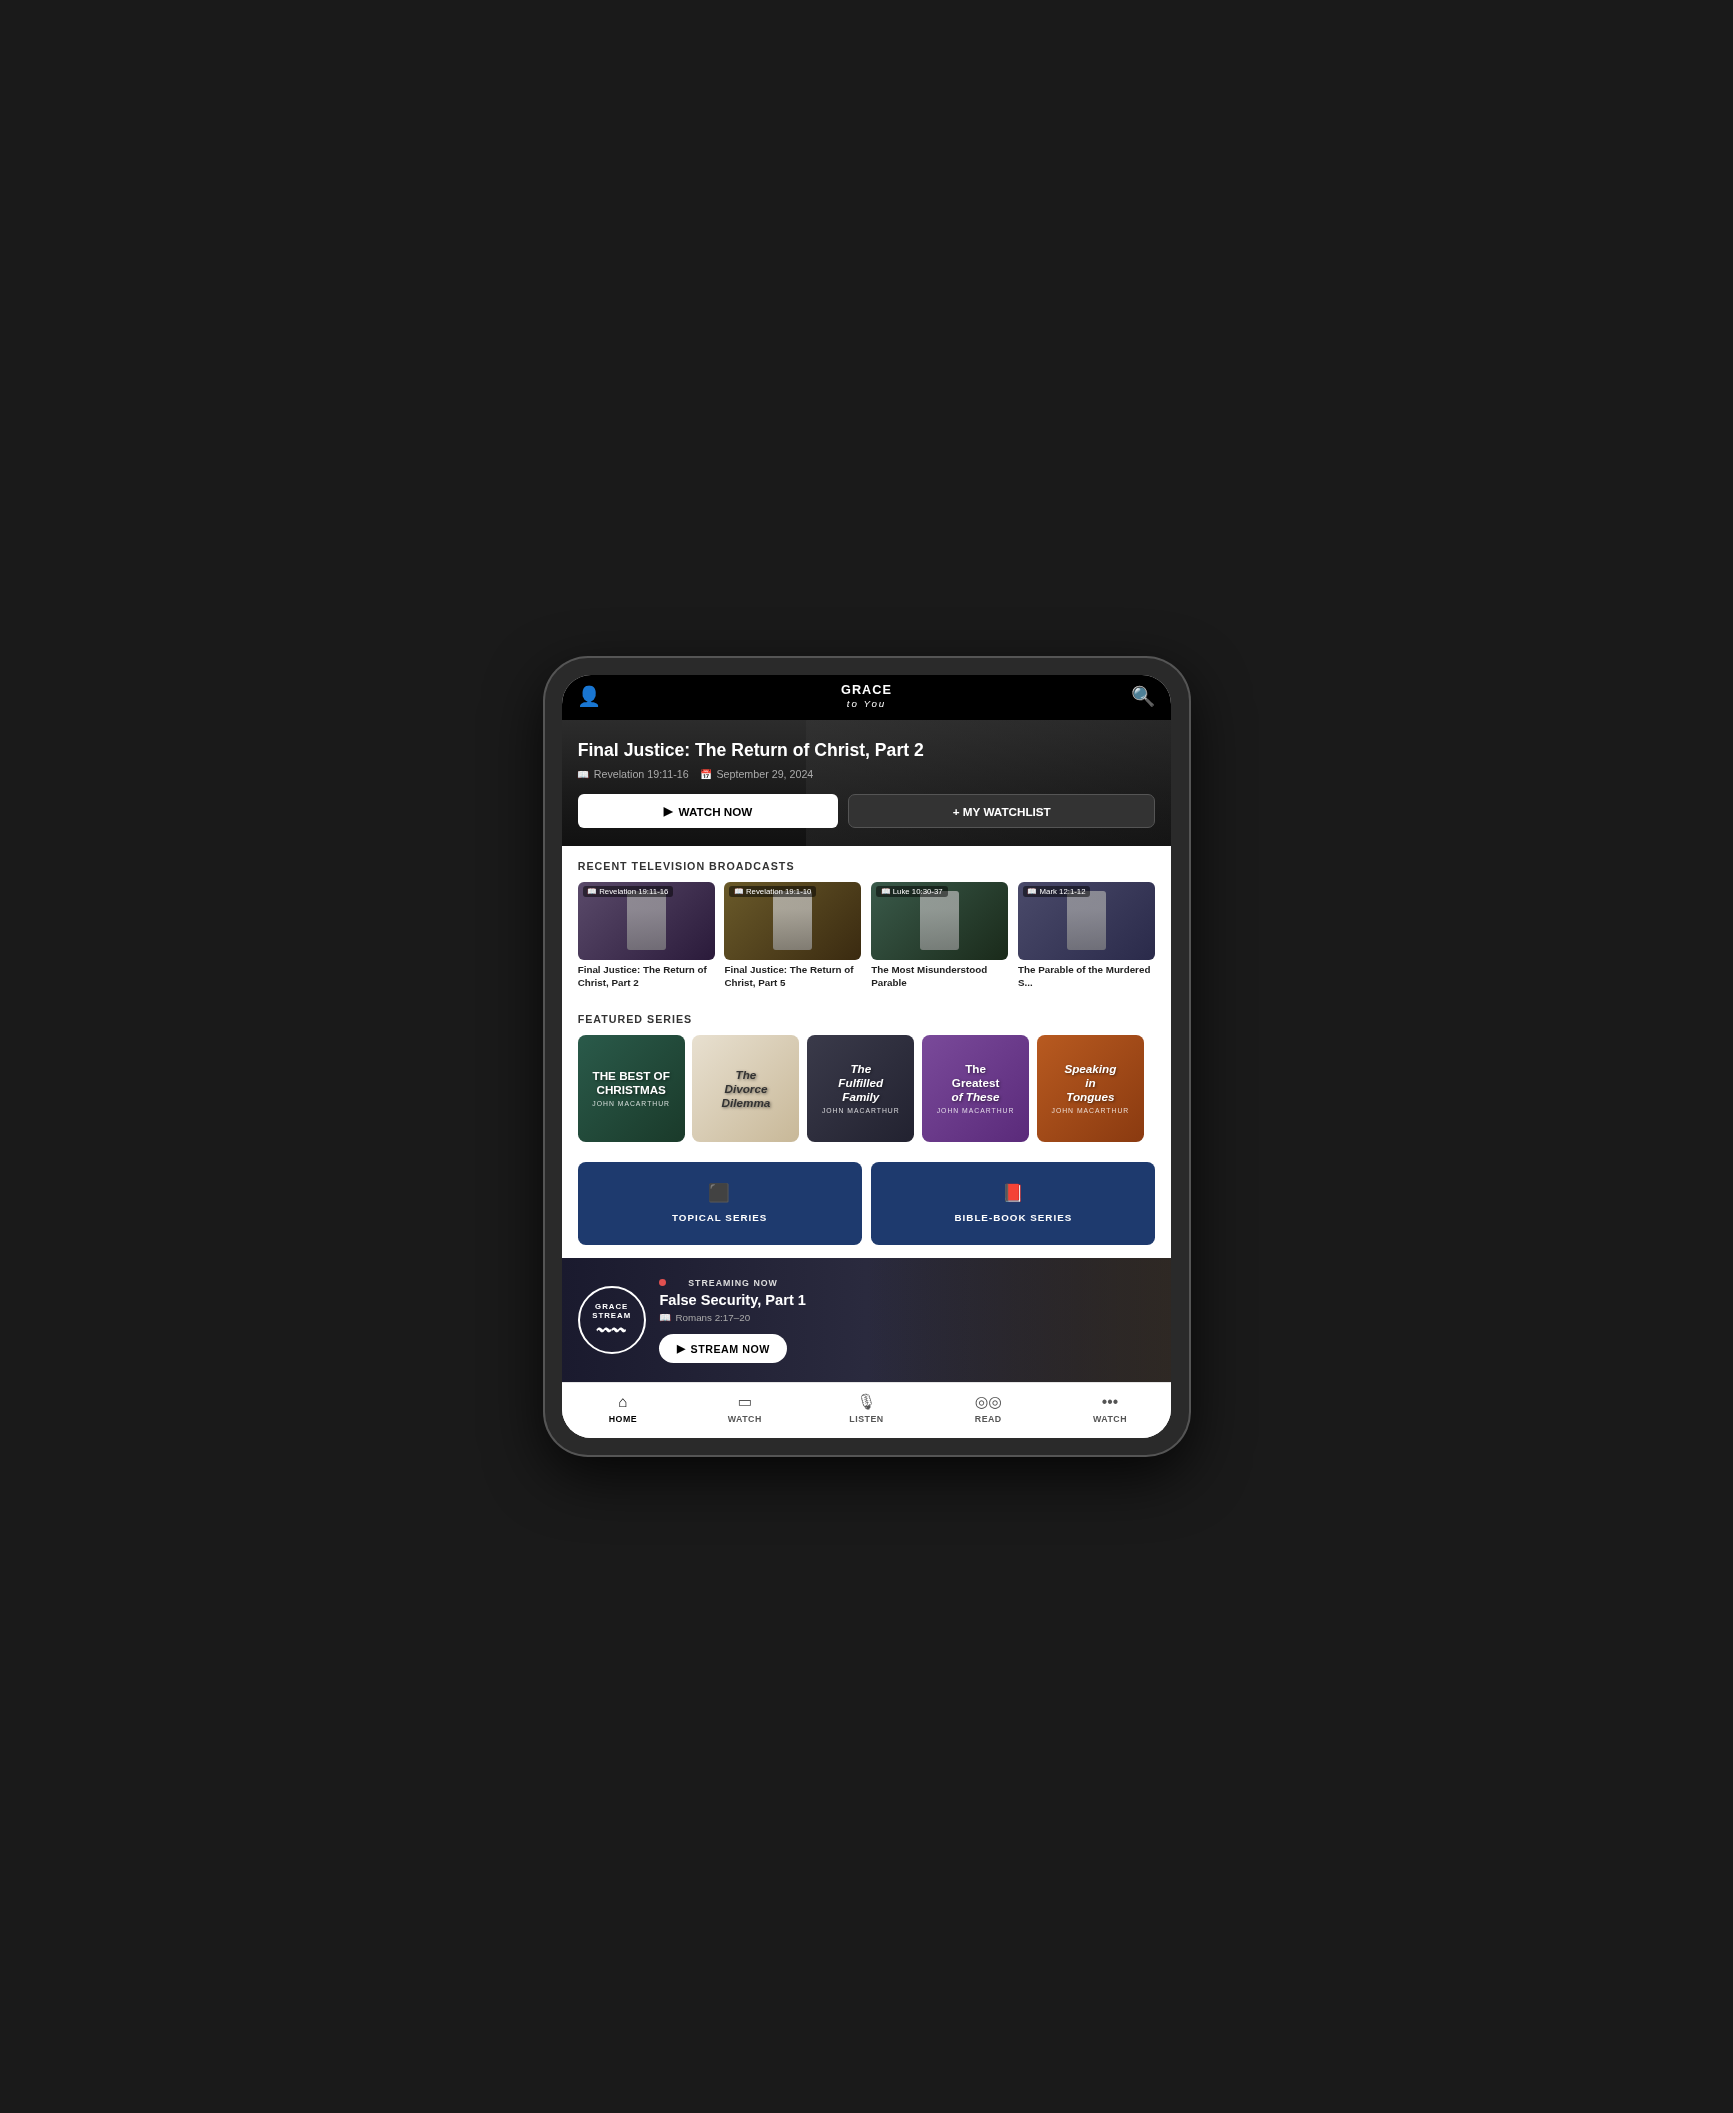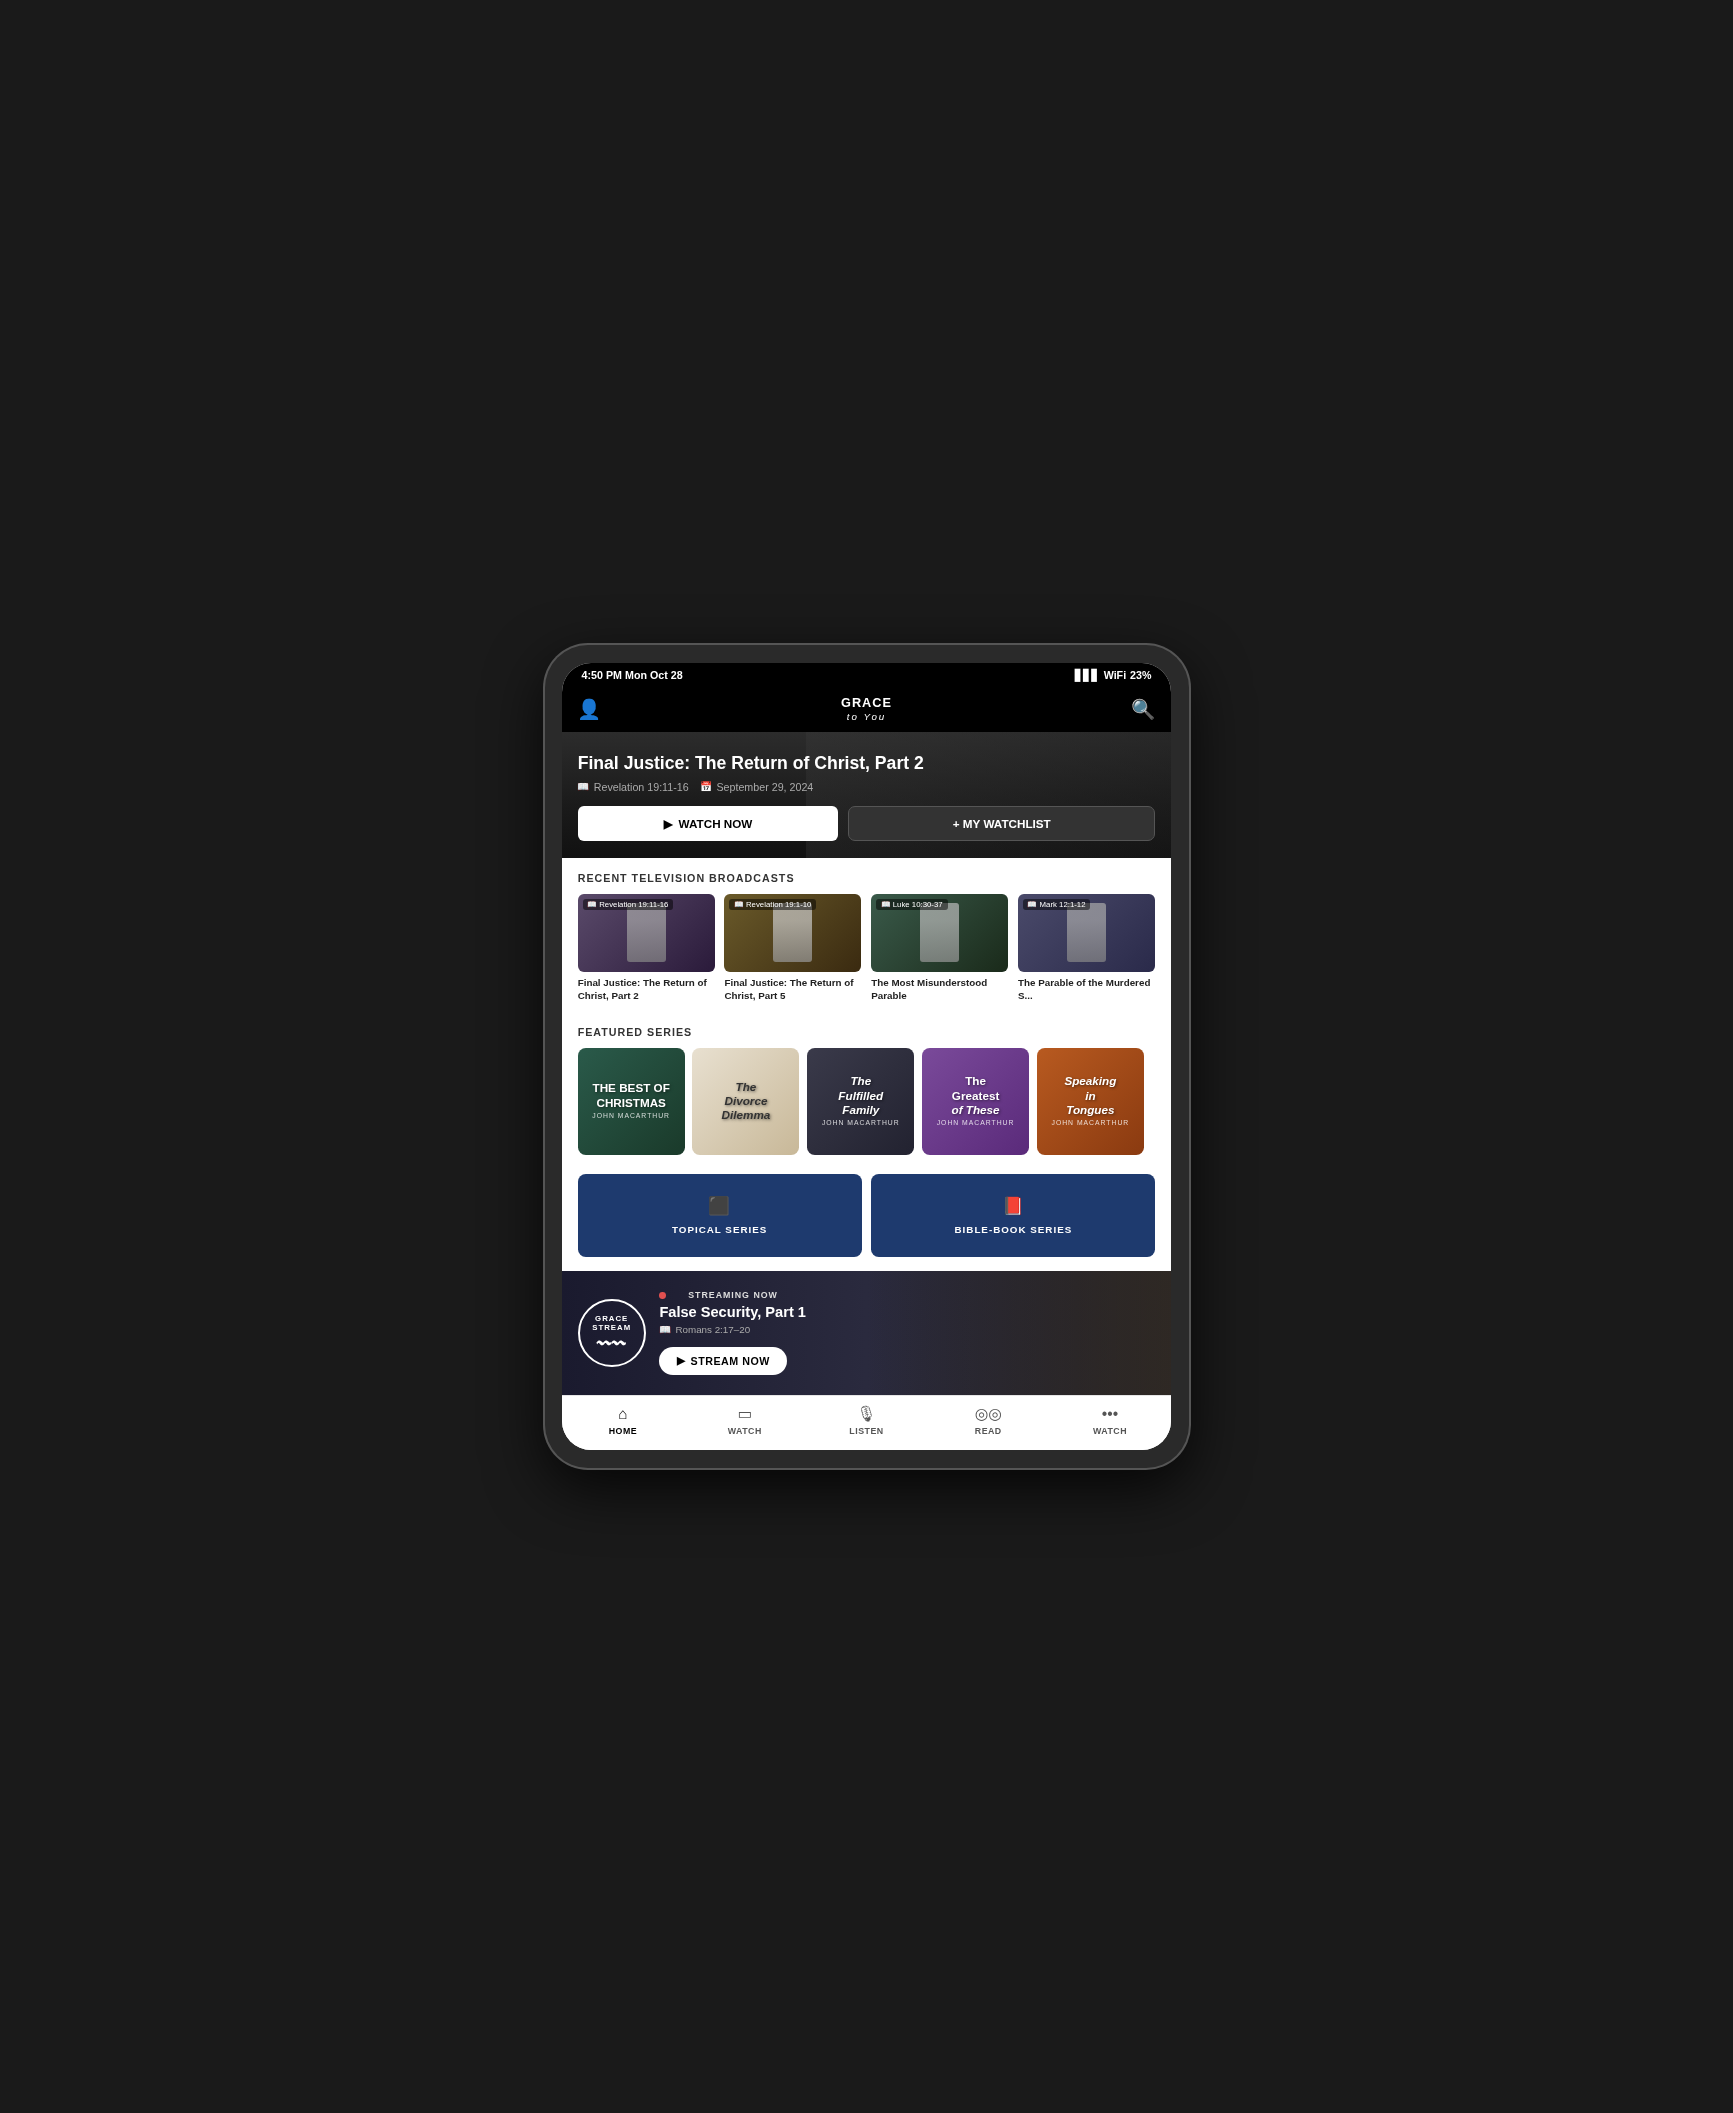--- a/index.html
+++ b/index.html
@@ -418,30 +418,20 @@
     .nav-item.active .nav-item-label {
       color: #000;
     }
   </style>
 </head>
 <body>
 
 <div class="device-frame">
   <div class="device-screen">
 
-    <div class="status-bar">
-      <span>
-        <span>4:50 PM</span> <span>Mon Oct 28</span>
-      </span>
-      <div class="status-right">
-        <span>▋▋▋</span>
-        <span>WiFi</span>
-        <span>23%</span>
-      </div>
-    </div>
 
     <div class="top-nav">
       <span class="nav-icon">👤</span>
       <div class="nav-logo">
         <span>GRACE</span>
         <span class="to-you">to You</span>
       </div>
       <span class="nav-icon">🔍</span>
     </div>
 

